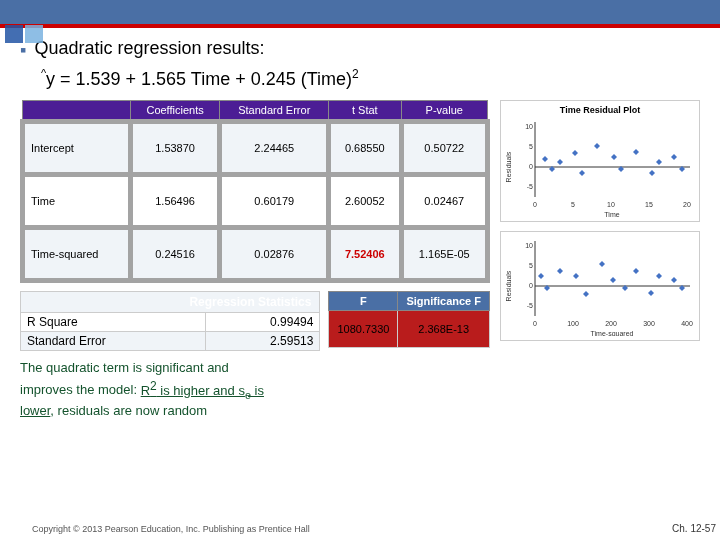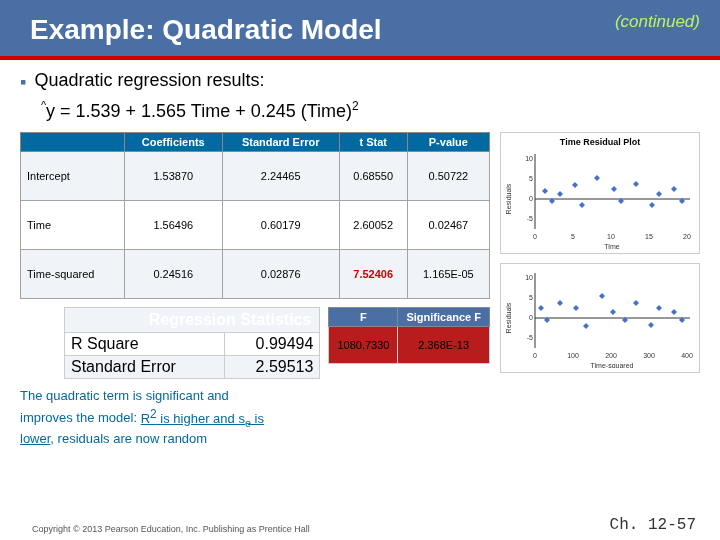--- a/index.html
+++ b/index.html
@@ -84,30 +84,30 @@
     }
 
     
     .reg-table {
       border-collapse: collapse;
       font-size: 11px;
       width: 100%;
       margin-bottom: 8px;
     }
     .reg-table th {
-      background: #0369a1;
+      background: #4c1d95;
       color: #ffffff;
       padding: 3px 6px;
       text-align: center;
-      font-weight: bold;
+      font-weight: normal;
       border: 1px solid #888;
     }
     .reg-table td {
       padding: 18px 6px;
-      border: 1px solid #a3a3a3;
+      border: 5px solid #a3a3a3;
       text-align: center;
       background: #fff;
     }
     .reg-table td:first-child {
       text-align: left;
     }
     .reg-table tr:nth-child(odd) td {
       background: #f0f4f8;
     }
     .reg-table tr:nth-child(even) td {
@@ -121,23 +121,22 @@
 
     
     .stats-f-row {
       display: flex;
       gap: 8px;
       align-items: flex-start;
     }
 
     .stats-table {
       border-collapse: collapse;
-      font-size: 16px;
+      font-size: 12px;
       flex: 1;
-      margin-left: 44px;
     }
     .stats-table .stats-header {
       background: #4a6fa5;
       color: #ffffff;
       padding: 3px 8px;
       font-weight: bold;
       text-align: left;
     }
     .stats-table td {
       padding: 2px 6px;
@@ -173,42 +172,41 @@
       padding: 12px 8px;
       border: 1px solid #ccc;
       text-align: center;
       background: #b91c1c;
     }
 
     
     .bottom-text {
       margin-top: 8px;
       font-size: 13px;
-      color: #0369a1;
+      color: #14532d;
       line-height: 1.4;
     }
     .bottom-text u {
       text-decoration: underline;
     }
 
     
     .copyright {
       position: absolute;
       bottom: 6px;
       left: 32px;
       font-size: 9px;
       color: #555;
     }
     .chapter {
       position: absolute;
       bottom: 6px;
-      right: 24px;
-      font-size: 16px;
+      right: 4px;
+      font-size: 10px;
       color: #333;
-      font-family: Liberation Mono, monospace;
     }
 
     
     .charts-area {
       width: 200px;
       display: flex;
       flex-direction: column;
       gap: 9px;
     }
 
@@ -242,21 +240,20 @@
   <svg width="38" height="38" viewBox="0 0 38 38">
 
     <rect x="0" y="0" width="18" height="18" fill="#4a90d9" opacity="0.85"></rect>
     <rect x="20" y="0" width="18" height="18" fill="#2255a4" opacity="0.85"></rect>
     <rect x="0" y="20" width="18" height="18" fill="#2255a4" opacity="0.85"></rect>
     <rect x="20" y="20" width="18" height="18" fill="#7ab3e0" opacity="0.85"></rect>
   </svg>
 </div>
 
 <div class="header">
-  <div class="header-title">Example: Quadratic Model</div>
   <div class="continued">(continued)</div>
 </div>
 <div class="red-bar"></div>
 
 <div class="main">
 
   <div class="bullet-section">
     <span class="bullet-icon">▪</span>
     <span class="bullet-text">Quadratic regression results:</span>
   </div>

